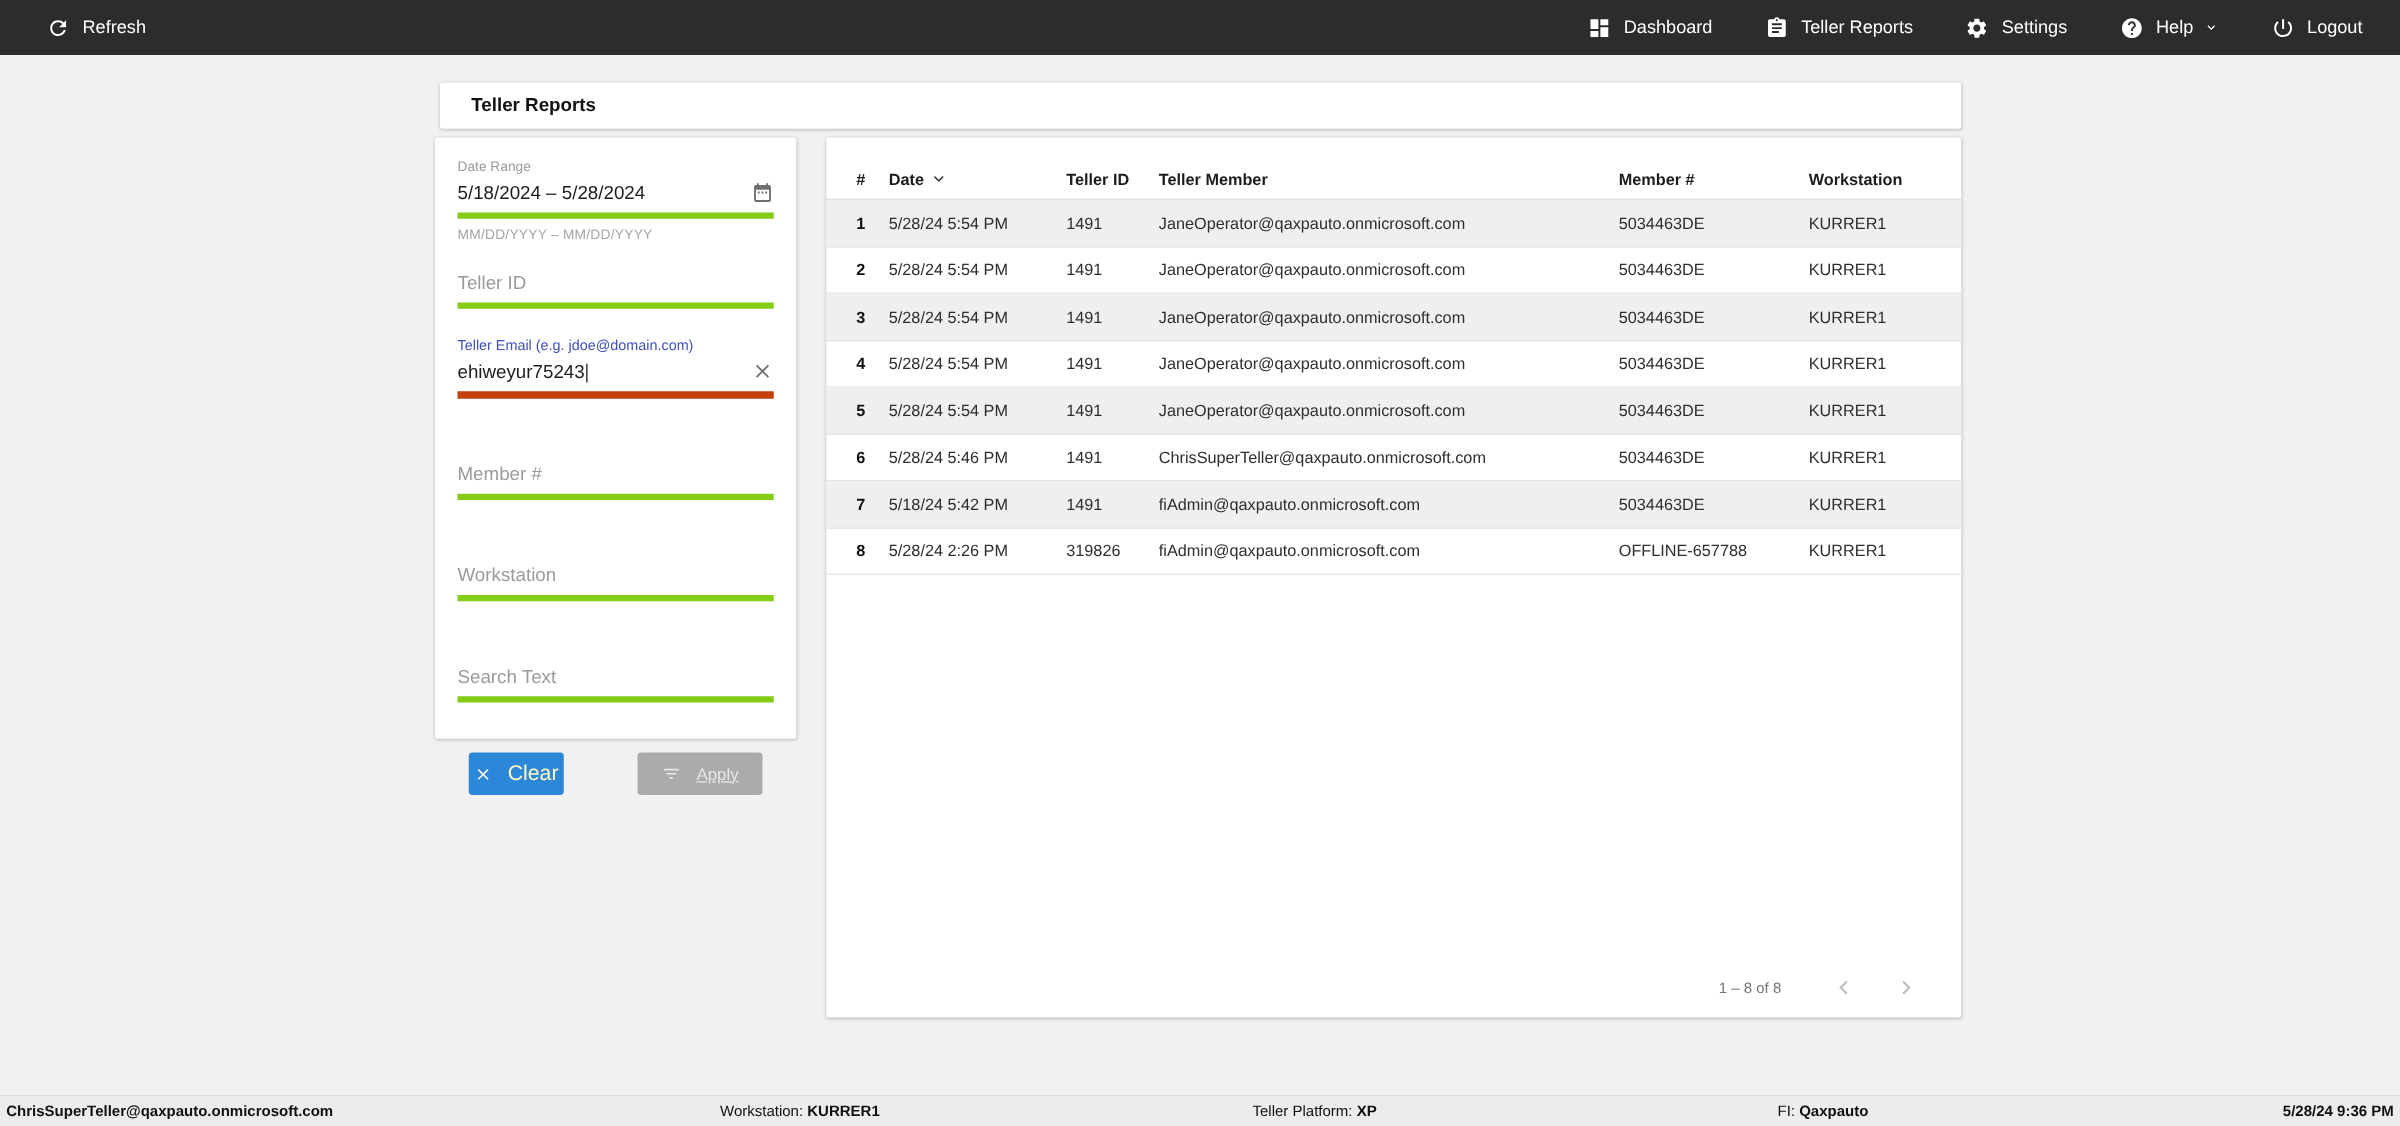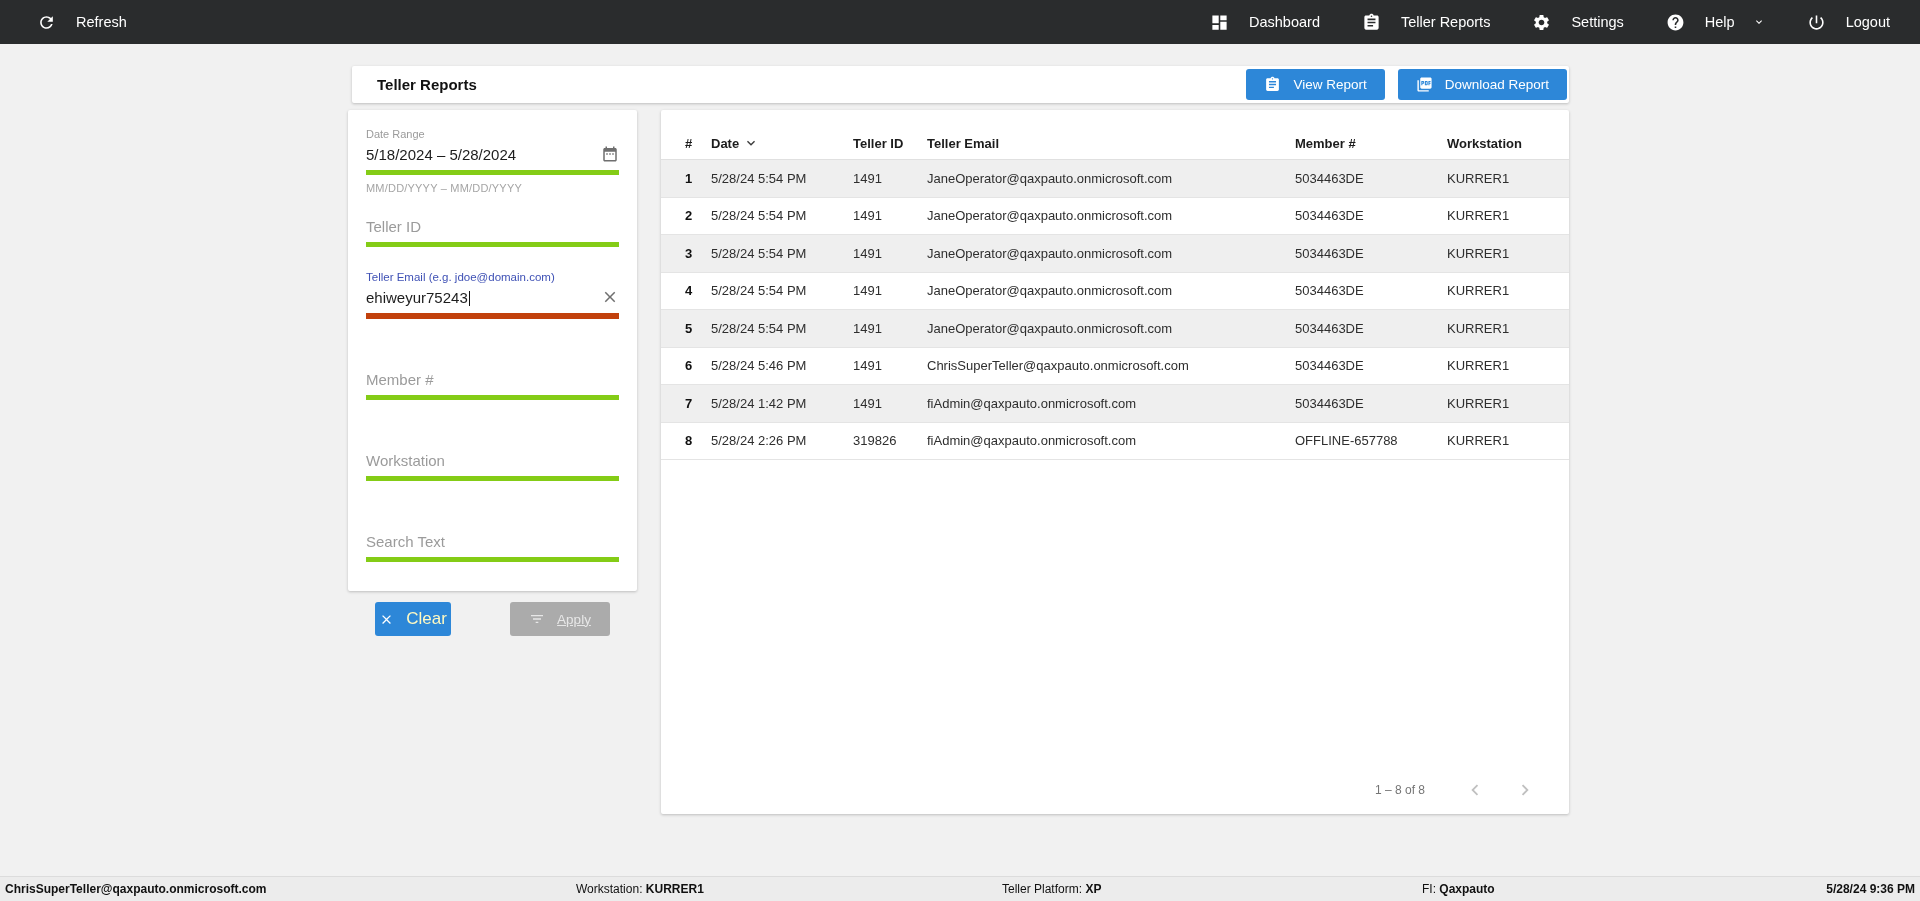--- a/index.html
+++ b/index.html
@@ -3,21 +3,21 @@
 <meta charset="utf-8">
 <style>
   * { margin:0; padding:0; box-sizing:border-box; }
   html,body { width:1920px; height:901px; overflow:hidden;
     font-family:"Liberation Sans","DejaVu Sans",sans-serif; background:#f1f1f1; }
 
   
   .topbar { position:absolute; top:0; left:0; width:1920px; height:44px;
     background:#2a2c2d; color:#fff; display:flex; align-items:center;
     justify-content:space-between; padding:0 30px 0 37px; }
-  .nav-item { display:flex; align-items:center; gap:20px; font-size:14.5px;
+  .nav-item { display:flex; align-items:center; gap:10px; font-size:14.5px;
     color:#fff; cursor:pointer; white-space:nowrap; }
   .nav-item svg { width:19px; height:19px; fill:#fff; }
   .topbar-right { display:flex; align-items:center; gap:42px; }
   .chev { width:12px !important; height:12px !important; margin-left:-2px; }
 
   
   .page { position:absolute; top:44px; left:0; width:1920px; height:832px; background:#f1f1f1; }
   .card { position:absolute; background:#fff; border-radius:2px;
     box-shadow:0 1px 3px rgba(0,0,0,.22); }
 
@@ -123,34 +123,20 @@
         </svg>
       <span>Logout</span>
     </div>
   </div>
 </div>
 
 <div class="page">
 
   <div class="card title-card">
     <span class="page-title">Teller Reports</span>
-    <div class="title-actions">
-      <button class="btn-blue">
-        <svg viewBox="0 0 24 24">
-            <path d="M19 3h-4.18C14.4 1.84 13.3 1 12 1c-1.3 0-2.4.84-2.82 2H5c-1.1 0-2 .9-2 2v14c0 1.1.9 2 2 2h14c1.1 0 2-.9 2-2V5c0-1.1-.9-2-2-2zm-7 0c.55 0 1 .45 1 1s-.45 1-1 1-1-.45-1-1 .45-1 1-1zm2 14H7v-2h7v2zm3-4H7v-2h10v2zm0-4H7V7h10v2z"></path>
-          </svg>
-        <span>View Report</span>
-      </button>
-      <button class="btn-blue">
-        <svg viewBox="0 0 24 24">
-            <path d="M20 2H8c-1.1 0-2 .9-2 2v12c0 1.1.9 2 2 2h12c1.1 0 2-.9 2-2V4c0-1.1-.9-2-2-2zm-8.5 7.5c0 .83-.67 1.5-1.5 1.5H9v2H7.5V7H10c.83 0 1.5.67 1.5 1.5v1zm5 2c0 .83-.67 1.5-1.5 1.5h-2.5V7H15c.83 0 1.5.67 1.5 1.5v3zm4-3H19v1h1.5V11H19v2h-1.5V7h3v1.5zM9 9.5h1v-1H9v1zM4 6H2v14c0 1.1.9 2 2 2h14v-2H4V6zm10 5.5h1v-3h-1v3z"></path>
-          </svg>
-        <span>Download Report</span>
-      </button>
-    </div>
   </div>
 
   <div class="card filter-card">
     <div class="f-label">Date Range</div>
     <div class="f-row f-underline" style="margin-top:5px;">
       <span class="f-value">5/18/2024 – 5/28/2024</span>
       <svg class="f-icon" viewBox="0 0 24 24">
           <path d="M9 11H7v2h2v-2zm4 0h-2v2h2v-2zm4 0h-2v2h2v-2zm2-7h-1V2h-2v2H8V2H6v2H5c-1.11 0-1.99.9-1.99 2L3 20c0 1.1.89 2 2 2h14c1.1 0 2-.9 2-2V6c0-1.1-.9-2-2-2zm0 16H5V9h14v11z"></path>
         </svg>
     </div>
@@ -207,21 +193,21 @@
   <div class="card table-card">
     <div class="tgrid thead">
       <div class="hcell">#</div>
       <div class="hcell">
         <span>Date</span>
         <svg class="sort-icon" viewBox="0 0 24 24">
             <path d="M7.41 8.59 12 13.17l4.59-4.58L18 10l-6 6-6-6 1.41-1.41z"></path>
           </svg>
       </div>
       <div class="hcell">Teller ID</div>
-      <div class="hcell">Teller Email</div>
+      <div class="hcell">Teller Member</div>
       <div class="hcell">Member #</div>
       <div class="hcell">Workstation</div>
     </div>
 
     <div id="table-body">
         <div class="tgrid trow striped">
     <div class="c c0">1</div>
     <div class="c">5/28/24 5:54 PM</div>
     <div class="c">1491</div>
     <div class="c">JaneOperator@qaxpauto.onmicrosoft.com</div>
@@ -263,21 +249,21 @@
         <div class="tgrid trow">
     <div class="c c0">6</div>
     <div class="c">5/28/24 5:46 PM</div>
     <div class="c">1491</div>
     <div class="c">ChrisSuperTeller@qaxpauto.onmicrosoft.com</div>
     <div class="c">5034463DE</div>
     <div class="c">KURRER1</div>
   </div>
         <div class="tgrid trow striped">
     <div class="c c0">7</div>
-    <div class="c">5/28/24 1:42 PM</div>
+    <div class="c">5/18/24 5:42 PM</div>
     <div class="c">1491</div>
     <div class="c">fiAdmin@qaxpauto.onmicrosoft.com</div>
     <div class="c">5034463DE</div>
     <div class="c">KURRER1</div>
   </div>
         <div class="tgrid trow">
     <div class="c c0">8</div>
     <div class="c">5/28/24 2:26 PM</div>
     <div class="c">319826</div>
     <div class="c">fiAdmin@qaxpauto.onmicrosoft.com</div>

